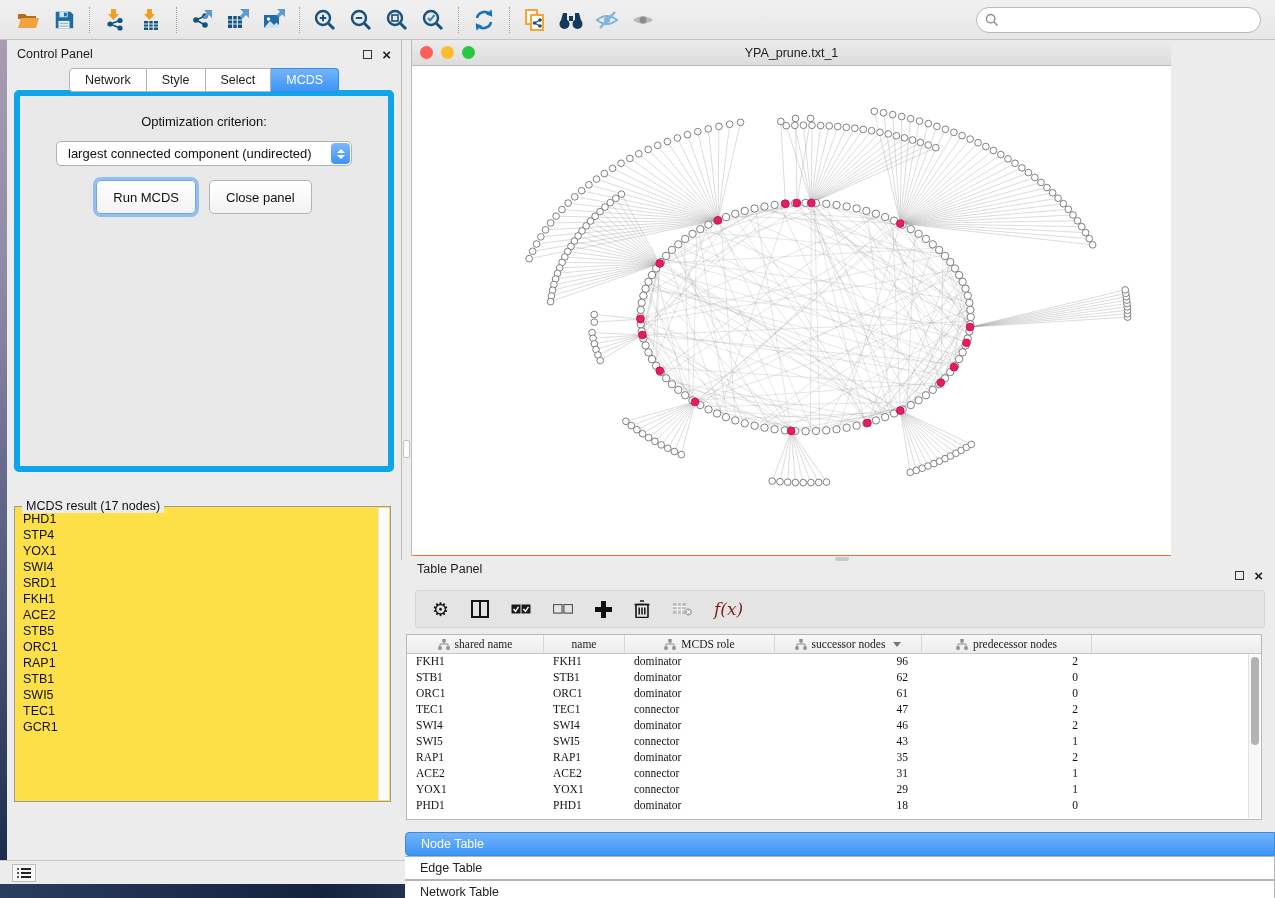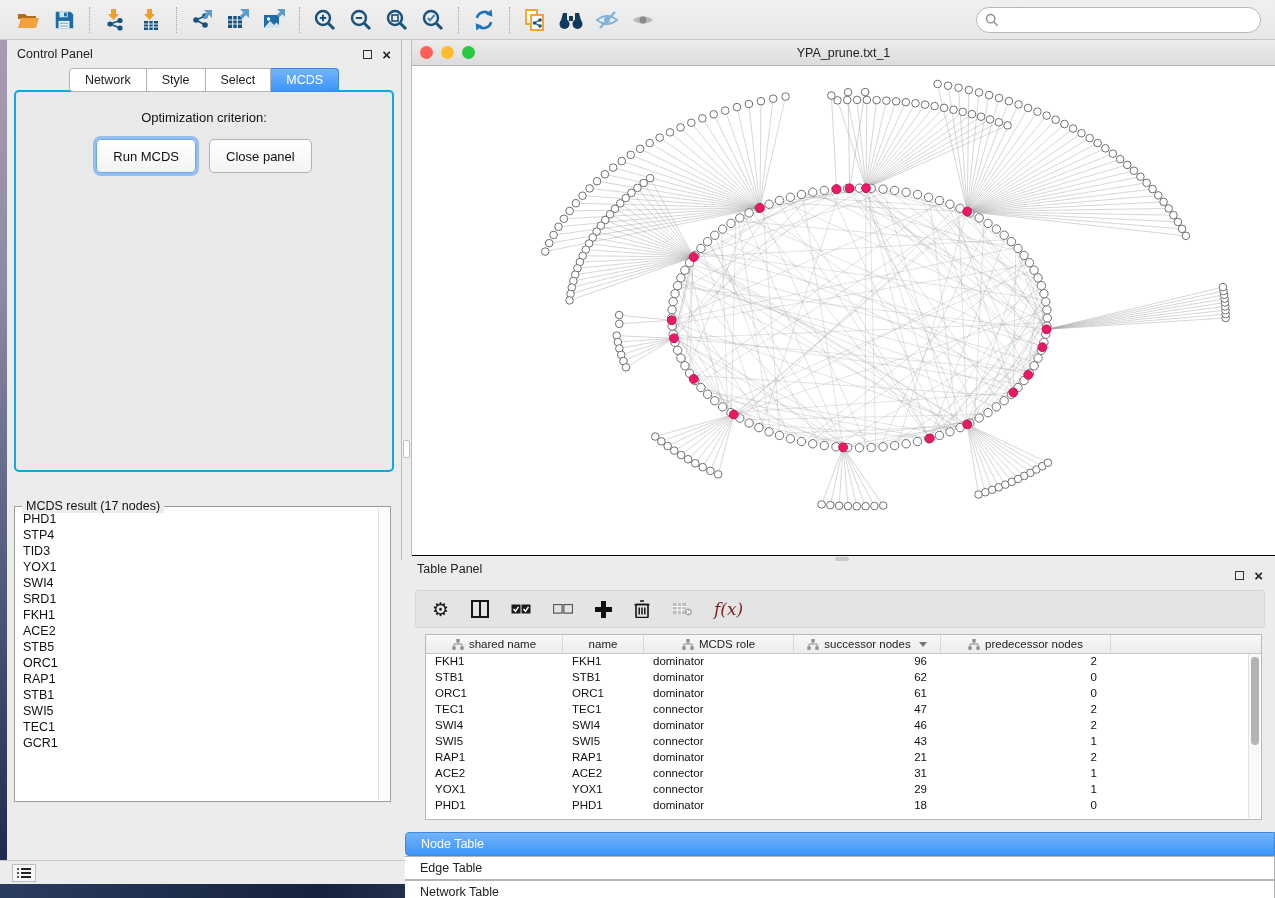--- a/index.html
+++ b/index.html
@@ -26,63 +26,63 @@
   .cp-header { height:28px; display:flex; align-items:center; padding:0 10px; font-size:12.5px; color:#222; }
   .win-icons { margin-left:auto; display:flex; gap:10px; align-items:center; }
   .float-icon { width:9px; height:9px; border:1.5px solid #333; display:inline-block; }
   .close-icon { font-weight:bold; font-size:15px; color:#222; line-height:9px; }
   .tab-bar { display:flex; justify-content:center; position:relative; z-index:2; }
   .tab { background:#fff; border:1px solid #b4b4b4; border-left-width:0; padding:4px 15px; font-size:12.5px; color:#222; }
   .tab:first-child { border-left-width:1px; border-radius:4px 0 0 4px; }
   .tab:last-child { border-radius:0 4px 4px 0; }
   .tab.active { background:linear-gradient(#74b4fb,#3b95f8); color:#fff; border-color:#3b8ae0; }
   .cp-box { position:absolute; left:7px; right:7px; top:50px; bottom:388px; background:#e9e9e9;
-    border:2px solid #0ea5e9; border-radius:5px; padding-top:18px; }
+    border:6px solid #0ea5e9; border-radius:5px; padding-top:18px; }
   .opt-label { text-align:center; font-size:13px; color:#111; margin-bottom:12px; }
   .select { position:relative; margin:0 36px; height:25px; background:#fff; border:1px solid #b2b2b2;
     border-radius:5px; display:flex; align-items:center; padding:0 26px 0 11px; font-size:13px; color:#111; }
   .stepper { position:absolute; right:1px; top:1px; bottom:1px; width:19px; border-radius:4px;
     background:linear-gradient(#7cb9fd,#3e92f5); display:flex; flex-direction:column; align-items:center; justify-content:center; gap:2px; }
   .stepper i { width:0; height:0; border-left:4px solid transparent; border-right:4px solid transparent; }
   .st-up { border-bottom:4px solid #fff; }
   .st-dn { border-top:4px solid #fff; }
   .btn-row { display:flex; justify-content:center; gap:13px; margin-top:14px; }
   .btn { background:linear-gradient(#fff,#f3f3f3); border:1px solid #b2b2b2; border-radius:5px; height:34px;
     padding:0 16px; font-size:13px; color:#111; display:flex; align-items:center; }
   .btn.focused { box-shadow:0 0 0 3px rgba(77,154,246,.55); border-color:#6ea6e8; }
-  .groupbox { position:absolute; left:7px; right:10px; top:466px; bottom:58px; background:#ffffff; border:1px solid #9c9c9c; }
+  .groupbox { position:absolute; left:7px; right:10px; top:466px; bottom:58px; background:#fde047; border:1px solid #9c9c9c; }
   .groupbox-legend { position:absolute; top:-8px; left:7px; background:#ececec; padding:0 4px; font-size:12.5px; color:#111; }
   .result-list { position:absolute; inset:4px 13px 2px 6px; overflow:hidden; font-size:12.5px; color:#111; }
   .list-item { line-height:16px; padding-left:2px; }
   .list-scroll { position:absolute; top:1px; bottom:1px; right:1px; width:11px; background:#fbfbfb; border-left:1px solid #e3e3e3; }
 
   
   .v-splitter { position:absolute; left:401px; top:40px; width:10px; height:520px; background:#ececec; border-left:1px solid #bdbdbd; }
   .v-grip { position:absolute; left:1px; top:400px; width:7px; height:18px; background:#fdfdfd; border:1px solid #c2c2c2; border-radius:2px; }
   .h-splitter { position:absolute; left:405px; top:556px; width:870px; height:6px; background:#ececec; }
   .h-grip { position:absolute; left:430px; top:1px; width:14px; height:4px; background:#c9c9c9; border-radius:2px; }
 
   
-  .network-window { position:absolute; left:411px; top:40px; width:864px; height:516px; background:#000000; border-left:1px solid #bdbdbd; }
+  .network-window { position:absolute; left:411px; top:40px; width:760px; height:516px; background:#f97316; border-left:1px solid #bdbdbd; }
   .net-titlebar { height:26px; background:linear-gradient(#ececec,#dcdcdc); border-bottom:1px solid #b6b6b6;
     display:flex; align-items:center; padding:0 8px; position:relative; }
   .lights { display:flex; gap:8px; }
   .light { width:13px; height:13px; border-radius:50%; }
   .net-title { position:absolute; left:0; right:0; text-align:center; font-size:12.5px; color:#222; }
   .net-canvas { width:100%; height:489px; background:#fff; }
 
   
   .table-panel { position:absolute; left:405px; top:562px; width:870px; height:298px; background:#ececec; }
   .tp-header { height:26px; display:flex; padding:0 12px; font-size:12.5px; color:#222; }
   .tp-toolbar { margin:2px 10px 6px 10px; height:38px; background:#e4e4e4; border:1px solid #d6d6d6; border-radius:3px;
     display:flex; align-items:center; gap:22px; padding:0 16px; }
   .tpbtn { display:flex; align-items:center; justify-content:center; }
   .gear-glyph { font-family:"DejaVu Sans", sans-serif; font-size:19px; color:#151515; line-height:1; }
   .fx { font-family:"DejaVu Serif", serif; font-style:italic; font-size:17px; color:#7f1d1d; }
-  .table-wrap { position:relative; margin:0 13px 0 20px; height:186px; background:#fff; border:1px solid #b9b9b9; }
+  .table-wrap { position:relative; margin:0 13px 0 1px; height:186px; background:#fff; border:1px solid #b9b9b9;font-family:Liberation Serif, serif; }
   .thead { display:flex; height:19px; background:linear-gradient(#f8f8f8,#ececec); border-bottom:1px solid #c8c8c8; }
   .th { display:flex; align-items:center; justify-content:center; gap:5px; font-size:11.5px; color:#222;
     border-right:1px solid #d8d8d8; overflow:hidden; }
   .sort-caret { width:0; height:0; border-left:4px solid transparent; border-right:4px solid transparent; border-top:5px solid #777; margin-left:3px; }
   .tbody { position:absolute; left:0; right:13px; top:19px; bottom:0; overflow:hidden; }
   .tr { display:flex; height:16px; }
   .td { font-size:11.5px; color:#111; padding:1px 0 0 9px; border-right:0; white-space:nowrap; overflow:hidden; }
   .col0 { width:137px; } .col1 { width:81px; } .col2 { width:150px; } .col3 { width:147px; } .col4 { width:170px; }
   .td.col3, .td.col4 { text-align:right; padding-right:14px; padding-left:0; }
   .filler { flex:1; border-right:none; }
@@ -253,31 +253,37 @@
       </span>
     </div>
     <div class="tab-bar">
         <div class="tab">Network</div>
         <div class="tab">Style</div>
         <div class="tab">Select</div>
         <div class="tab active">MCDS</div>
       </div>
     <div class="cp-box">
       <div class="opt-label">Optimization criterion:</div>
+      <div class="select">
+        <span>largest connected component (undirected)</span>
+        <span class="stepper">
+            <i class="st-up"></i>
+            <i class="st-dn"></i>
+          </span>
+      </div>
       <div class="btn-row">
         <div class="btn focused">Run MCDS</div>
         <div class="btn">Close panel</div>
       </div>
     </div>
     <div class="groupbox">
       <div class="groupbox-legend">MCDS result (17 nodes)</div>
       <div class="result-list">
           <div class="list-item">PHD1</div>
           <div class="list-item">STP4</div>
-          <div class="list-item">TID3</div>
           <div class="list-item">YOX1</div>
           <div class="list-item">SWI4</div>
           <div class="list-item">SRD1</div>
           <div class="list-item">FKH1</div>
           <div class="list-item">ACE2</div>
           <div class="list-item">STB5</div>
           <div class="list-item">ORC1</div>
           <div class="list-item">RAP1</div>
           <div class="list-item">STB1</div>
           <div class="list-item">SWI5</div>
@@ -1027,21 +1033,21 @@
             <div class="td col1">SWI5</div>
             <div class="td col2">connector</div>
             <div class="td col3">43</div>
             <div class="td col4">1</div>
             <div class="td filler"></div>
           </div>
           <div class="tr">
             <div class="td col0">RAP1</div>
             <div class="td col1">RAP1</div>
             <div class="td col2">dominator</div>
-            <div class="td col3">21</div>
+            <div class="td col3">35</div>
             <div class="td col4">2</div>
             <div class="td filler"></div>
           </div>
           <div class="tr">
             <div class="td col0">ACE2</div>
             <div class="td col1">ACE2</div>
             <div class="td col2">connector</div>
             <div class="td col3">31</div>
             <div class="td col4">1</div>
             <div class="td filler"></div>

